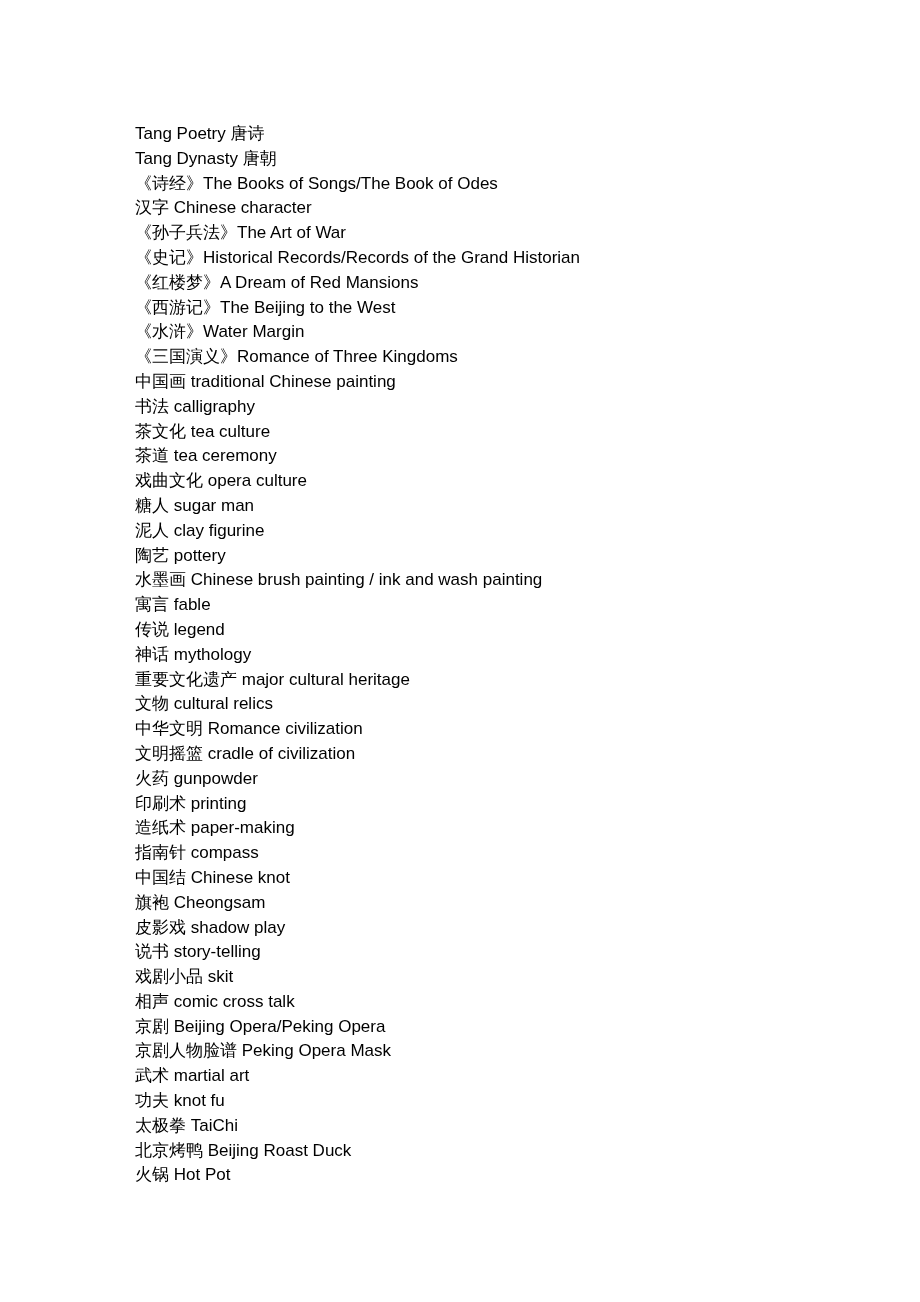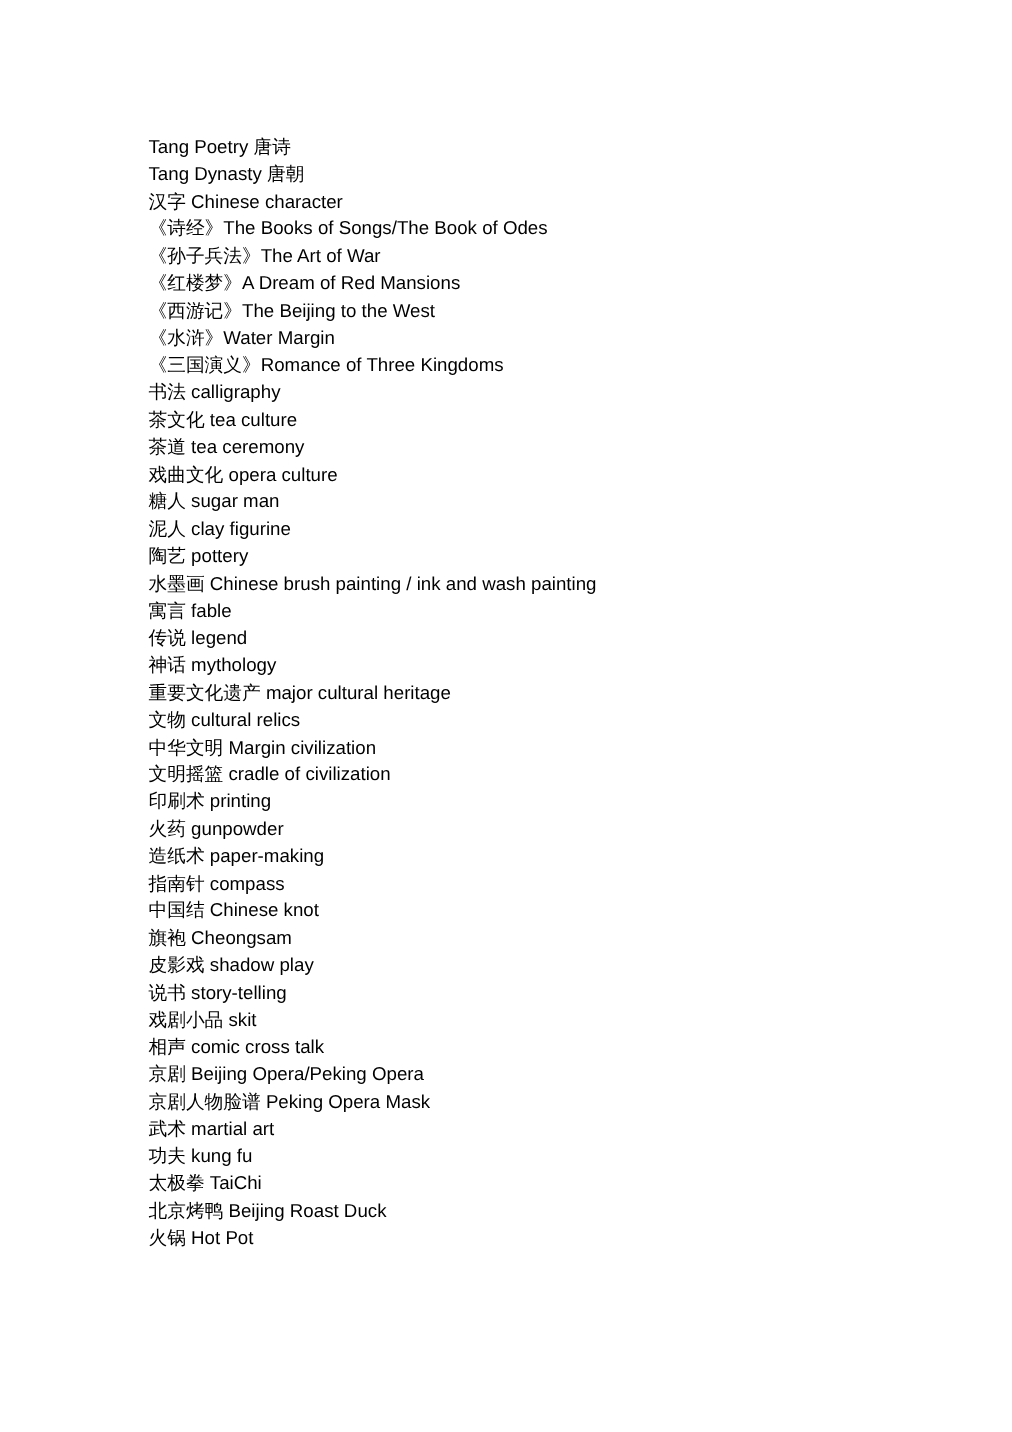--- a/index.html
+++ b/index.html
@@ -27,52 +27,54 @@
       color: #000000;
       white-space: nowrap;
     }
   </style>
 </head>
 <body>
 
 <div class="vocab-list">
   <div class="vocab-item">Tang Poetry 唐诗</div>
   <div class="vocab-item">Tang Dynasty 唐朝</div>
+  <div class="vocab-item">《诗经》The Books of Songs/The Book of Odes</div>
   <div class="vocab-item">汉字 Chinese character</div>
-  <div class="vocab-item">《诗经》The Books of Songs/The Book of Odes</div>
   <div class="vocab-item">《孙子兵法》The Art of War</div>
+  <div class="vocab-item">《史记》Historical Records/Records of the Grand Historian</div>
   <div class="vocab-item">《红楼梦》A Dream of Red Mansions</div>
   <div class="vocab-item">《西游记》The Beijing to the West</div>
   <div class="vocab-item">《水浒》Water Margin</div>
   <div class="vocab-item">《三国演义》Romance of Three Kingdoms</div>
+  <div class="vocab-item">中国画 traditional Chinese painting</div>
   <div class="vocab-item">书法 calligraphy</div>
   <div class="vocab-item">茶文化 tea culture</div>
   <div class="vocab-item">茶道 tea ceremony</div>
   <div class="vocab-item">戏曲文化 opera culture</div>
   <div class="vocab-item">糖人 sugar man</div>
   <div class="vocab-item">泥人 clay figurine</div>
   <div class="vocab-item">陶艺 pottery</div>
   <div class="vocab-item">水墨画 Chinese brush painting / ink and wash painting</div>
   <div class="vocab-item">寓言 fable</div>
   <div class="vocab-item">传说 legend</div>
   <div class="vocab-item">神话 mythology</div>
   <div class="vocab-item">重要文化遗产 major cultural heritage</div>
   <div class="vocab-item">文物 cultural relics</div>
-  <div class="vocab-item">中华文明 Margin civilization</div>
+  <div class="vocab-item">中华文明 Romance civilization</div>
   <div class="vocab-item">文明摇篮 cradle of civilization</div>
+  <div class="vocab-item">火药 gunpowder</div>
   <div class="vocab-item">印刷术 printing</div>
-  <div class="vocab-item">火药 gunpowder</div>
   <div class="vocab-item">造纸术 paper-making</div>
   <div class="vocab-item">指南针 compass</div>
   <div class="vocab-item">中国结 Chinese knot</div>
   <div class="vocab-item">旗袍 Cheongsam</div>
   <div class="vocab-item">皮影戏 shadow play</div>
   <div class="vocab-item">说书 story-telling</div>
   <div class="vocab-item">戏剧小品 skit</div>
   <div class="vocab-item">相声 comic cross talk</div>
   <div class="vocab-item">京剧 Beijing Opera/Peking Opera</div>
   <div class="vocab-item">京剧人物脸谱 Peking Opera Mask</div>
   <div class="vocab-item">武术 martial art</div>
-  <div class="vocab-item">功夫 kung fu</div>
+  <div class="vocab-item">功夫 knot fu</div>
   <div class="vocab-item">太极拳 TaiChi</div>
   <div class="vocab-item">北京烤鸭 Beijing Roast Duck</div>
   <div class="vocab-item">火锅 Hot Pot</div>
 </div>
 
 </body></html>

